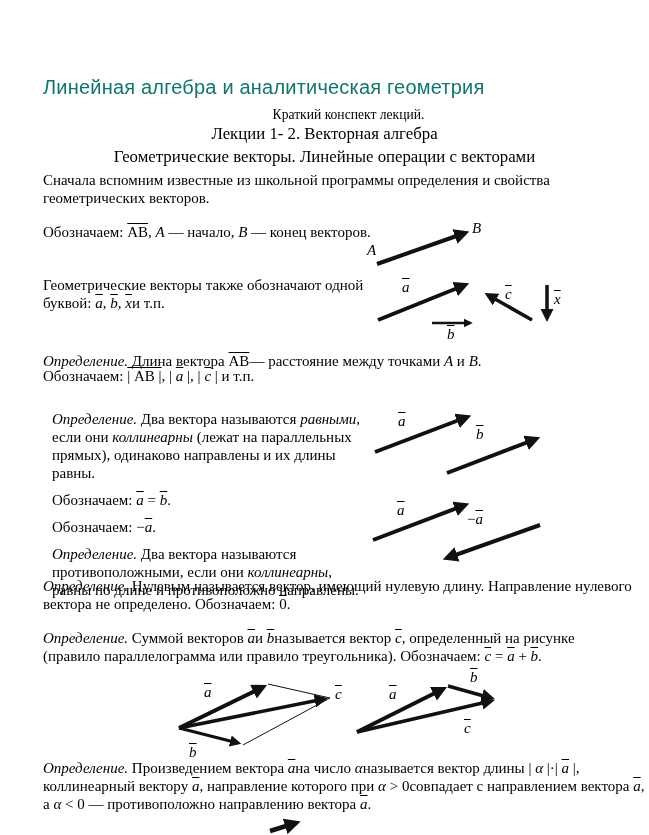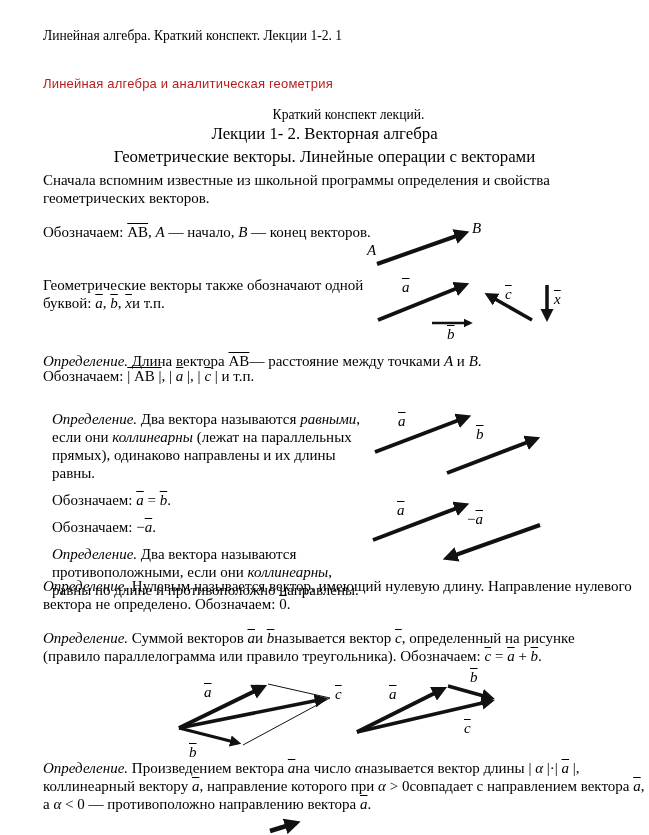--- a/index.html
+++ b/index.html
@@ -12,41 +12,40 @@
     color:#000;
   }
   .abs{position:absolute;}
   .body-text{font-size:15px;line-height:18px;}
   .i{font-style:italic;}
   .ov{text-decoration:overline;}
   .iov{font-style:italic;text-decoration:overline;}
   .header-line{font-size:13.6px;}
   .main-title{
     font-family:"Liberation Sans", sans-serif;
-    font-size:13px;color:#b91c1c;letter-spacing:0.2px;
+    font-size:20px;color:#0f766e;letter-spacing:0.2px;
   }
   .centered{left:0;width:649px;text-align:center;}
   .sub-small{font-size:13.6px;}
   .sub-big{font-size:16.8px;}
   .diagram{position:absolute;}
   .diagram svg{position:absolute;left:0;top:0;overflow:visible;}
   .vlabel{
     position:absolute;
     font-size:15px;line-height:16px;
     font-family:"Liberation Serif", serif;
     white-space:nowrap;
   }
   p{margin:9px;padding:0;}
 </style>
 </head>
 <body>
 
 <div class="page">
 
-  <div class="abs header-line" style="left:43px;top:28px;">Линейная алгебра. Краткий конспект. Лекции 1-2. 1</div>
 
   <div class="abs main-title" style="left:43px;top:76px;">Линейная алгебра и аналитическая геометрия</div>
 
   <div class="abs centered sub-small" style="top:107px;padding-left:24px;">Краткий конспект лекций.</div>
   <div class="abs centered sub-big" style="top:124px;">Лекции 1- 2. Векторная алгебра</div>
   <div class="abs centered sub-big" style="top:147px;">Геометрические векторы. Линейные операции с векторами</div>
 
   <div class="abs body-text" style="left:43px;top:171px;width:548px;"><span>Сначала вспомним известные из школьной программы определения и свойства геометрических векторов.</span></div>
 
 

